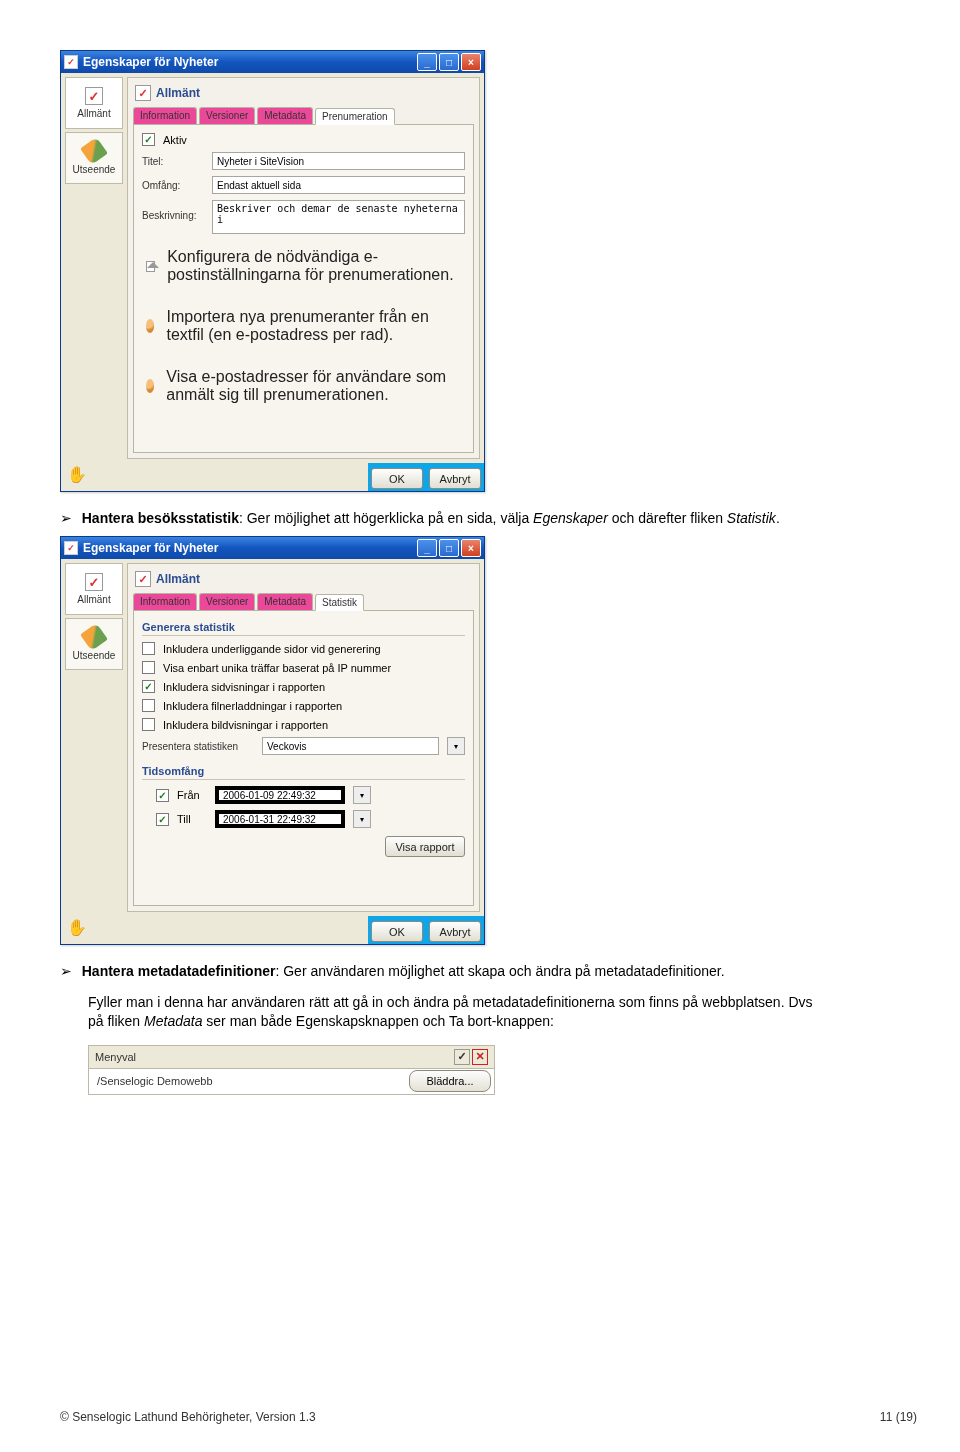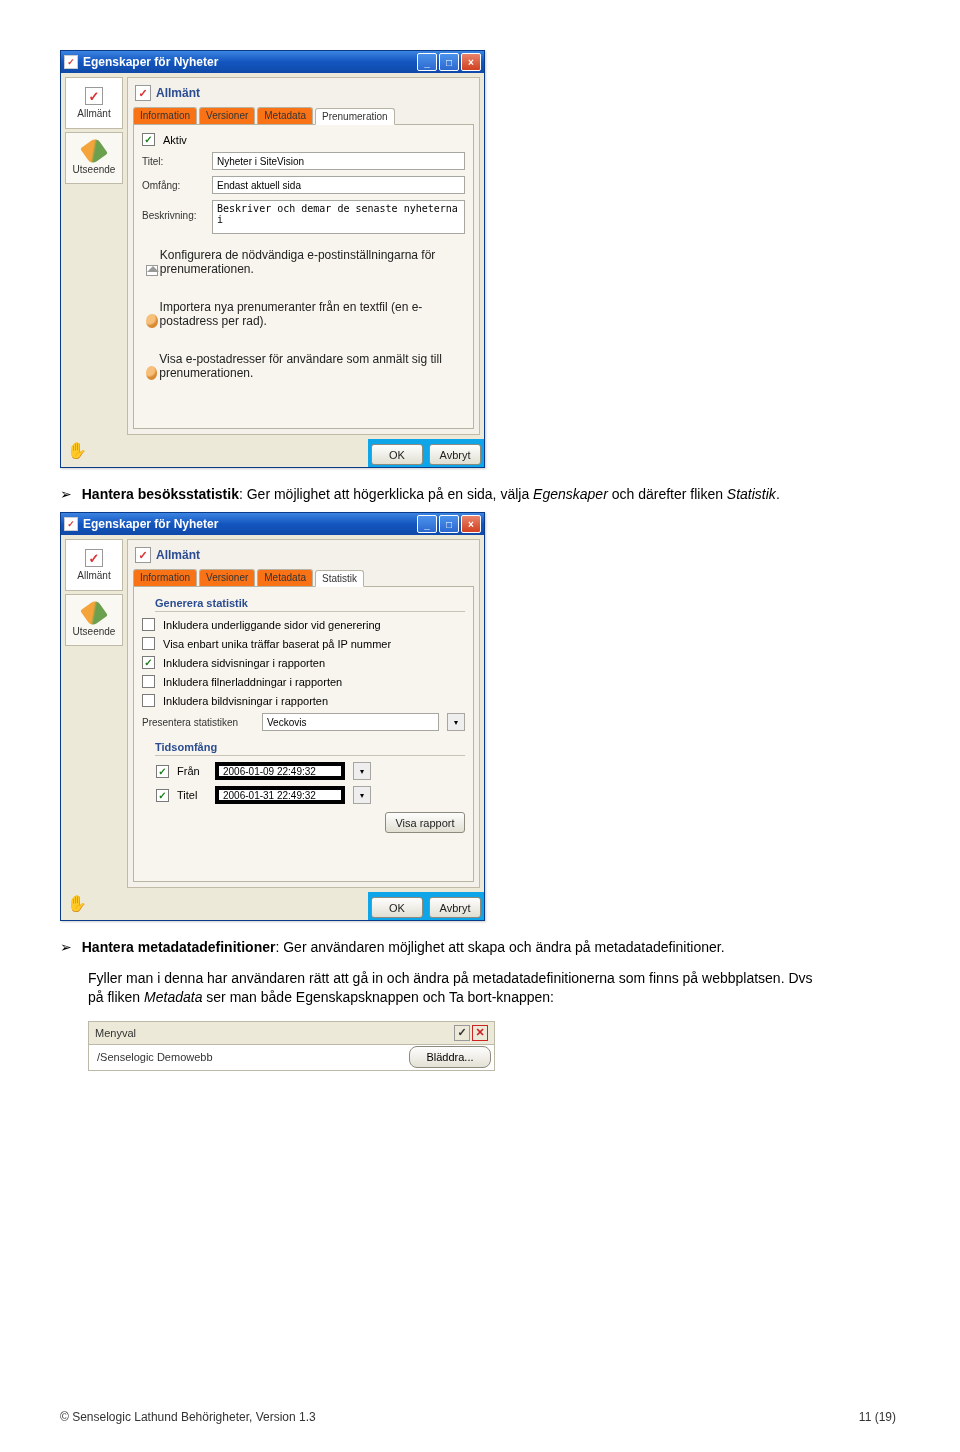--- a/index.html
+++ b/index.html
@@ -83,21 +83,21 @@
   .section-title {
     display:flex;align-items:center;gap:5px;
     color:#2b4c92;font-weight:bold;font-size:12px;
     padding:2px 0 6px 2px;
   }
   .section-title .icon-check { width:16px;height:16px;font-size:11px;}
   .tabs { display:flex; gap:2px; margin-bottom:0; }
   .tab {
     border:1px solid #b8b4a3;
     border-bottom:none;
-    background:#f97316;
+    background:#ec4899;
     padding:2px 6px;
     font-size:10px;
     color:#333;
     border-radius:3px 3px 0 0;
   }
   .tab.active { background:#fff; border-bottom:1px solid #fff; position:relative; top:1px; }
   .tab-panel { border:1px solid #b8b4a3; background:#fff; padding:8px; flex:1; }
   .tab-panel.inner-bg { background:#f7f5ed; }
   .formrow { display:flex; align-items:center; gap:8px; margin-bottom:6px; }
   .formrow label.lbl { width:62px; font-size:10px; color:#333; }
@@ -106,21 +106,21 @@
     background:#fff; border:1px solid #a7a6a0;
     font-family:inherit;font-size:10px;
     padding:0 4px;
   }
   .xp-textarea { flex:1; height:34px; border:1px solid #a7a6a0; background:#fff; font-family:monospace,inherit; font-size:10px; padding:2px 4px; resize:none;}
   .xp-checkbox {
     width:13px;height:13px;border:1px solid #7a7a7a;background:#fff;
     display:inline-flex;align-items:center;justify-content:center;
     font-size:10px;color:#1a7d1a;font-weight:bold;
   }
-  .linkrow { display:flex;align-items:flex-end;gap:2px;margin:14px 0 0 4px; font-size:12px;color:#222; }
+  .linkrow { display:flex;align-items:center;gap:12px;margin:14px 0 0 4px; font-size:16px;color:#222; }
   .mail-icon {
     width:14px;height:11px;background:#fff;border:1px solid #999;
     position:relative;
   }
   .mail-icon:before{content:"";position:absolute;left:0;right:0;top:0;border-bottom:6px solid #999;border-left:6px solid transparent;border-right:6px solid transparent;height:0;}
   .people-icon { width:14px;height:14px;background:radial-gradient(circle at 30% 30%,#f7c07a 40%,#d88a32 60%);border-radius:50%;}
   .xp-footer {
     display:flex; justify-content:flex-end; gap:6px; padding:5px 3px 2px 3px;
     background:#0ea5e9;
   }
@@ -131,21 +131,21 @@
     border:1px solid #8d8b7d;border-radius:3px;
     font-size:11px;color:#222;
     display:flex;align-items:center;justify-content:center;
   }
   .hand-icon {
     width:18px;height:18px;
     display:inline-block;
     font-size:16px;
     color:#2c4e9c;
   }
-  .fieldset-title { color:#2b4c92; font-weight:bold; font-size:11px; border-bottom:1px solid #c8c5b6; padding:2px 0 2px 0; margin-bottom:6px;margin-left:13px;}
+  .fieldset-title { color:#2b4c92; font-weight:bold; font-size:11px; border-bottom:1px solid #c8c5b6; padding:2px 0 2px 0; margin-bottom:6px;}
   .view-report-row { display:flex;justify-content:flex-end;margin-top:8px;}
   .date-input { width:130px;height:18px;border:4px solid #000000;background:#fff;font-size:10px;padding:0 4px;}
   .tiny-dd { width:18px;height:18px;border:1px solid #a7a6a0;background:#eee;display:inline-flex;align-items:center;justify-content:center;font-size:8px;}
 
   
   .doc-text { font-size: 14px; line-height: 1.35; margin: 14px 0 14px 4px;}
   .bullet-row { display:flex; gap:10px; margin-bottom:4px; font-size:14px;}
   .bullet { font-size:14px;}
   .bold { font-weight:bold; }
   .italic { font-style:italic; }
@@ -167,21 +167,21 @@
   .menyval-row .cell-path { flex:1;padding:0 8px;font-size:11px;color:#333;}
   .menyval-row .cell-btn {
     width:82px;height:22px;margin:0 3px;
     border:1px solid #8d8b7d;border-radius:8px;
     background:linear-gradient(to bottom,#fdfdfd,#e4e1d5);
     display:flex;align-items:center;justify-content:center;font-size:11px;
   }
 
   
   .page-footer {
-    position:absolute;bottom:28px;left:60px;right:64px;
+    position:absolute;bottom:28px;left:60px;right:43px;
     display:flex;justify-content:space-between;font-size:12px;color:#333;
   }
 </style>
 </head>
 <body>
 
 <div class="page">
 
   <div class="xp-window">
     <div class="xp-titlebar">
@@ -324,21 +324,21 @@
           </div>
           <div class="fieldset-title" style="margin-top:8px;">Tidsomfång</div>
           <div class="formrow" style="margin-left:14px;">
             <span class="xp-checkbox">✓</span>
             <span style="width:30px;">Från</span>
             <input class="date-input" value="2006-01-09 22:49:32" style="">
             <span class="tiny-dd">▾</span>
           </div>
           <div class="formrow" style="margin-left:14px;">
             <span class="xp-checkbox">✓</span>
-            <span style="width:30px;">Titel</span>
+            <span style="width:30px;">Till</span>
             <input class="date-input" value="2006-01-31 22:49:32" style="">
             <span class="tiny-dd">▾</span>
           </div>
           <div class="view-report-row">
             <div class="xp-button" style="min-width:80px;">Visa rapport</div>
           </div>
           <div style="height:40px;"></div>
         </div>
       </div>
     </div>

